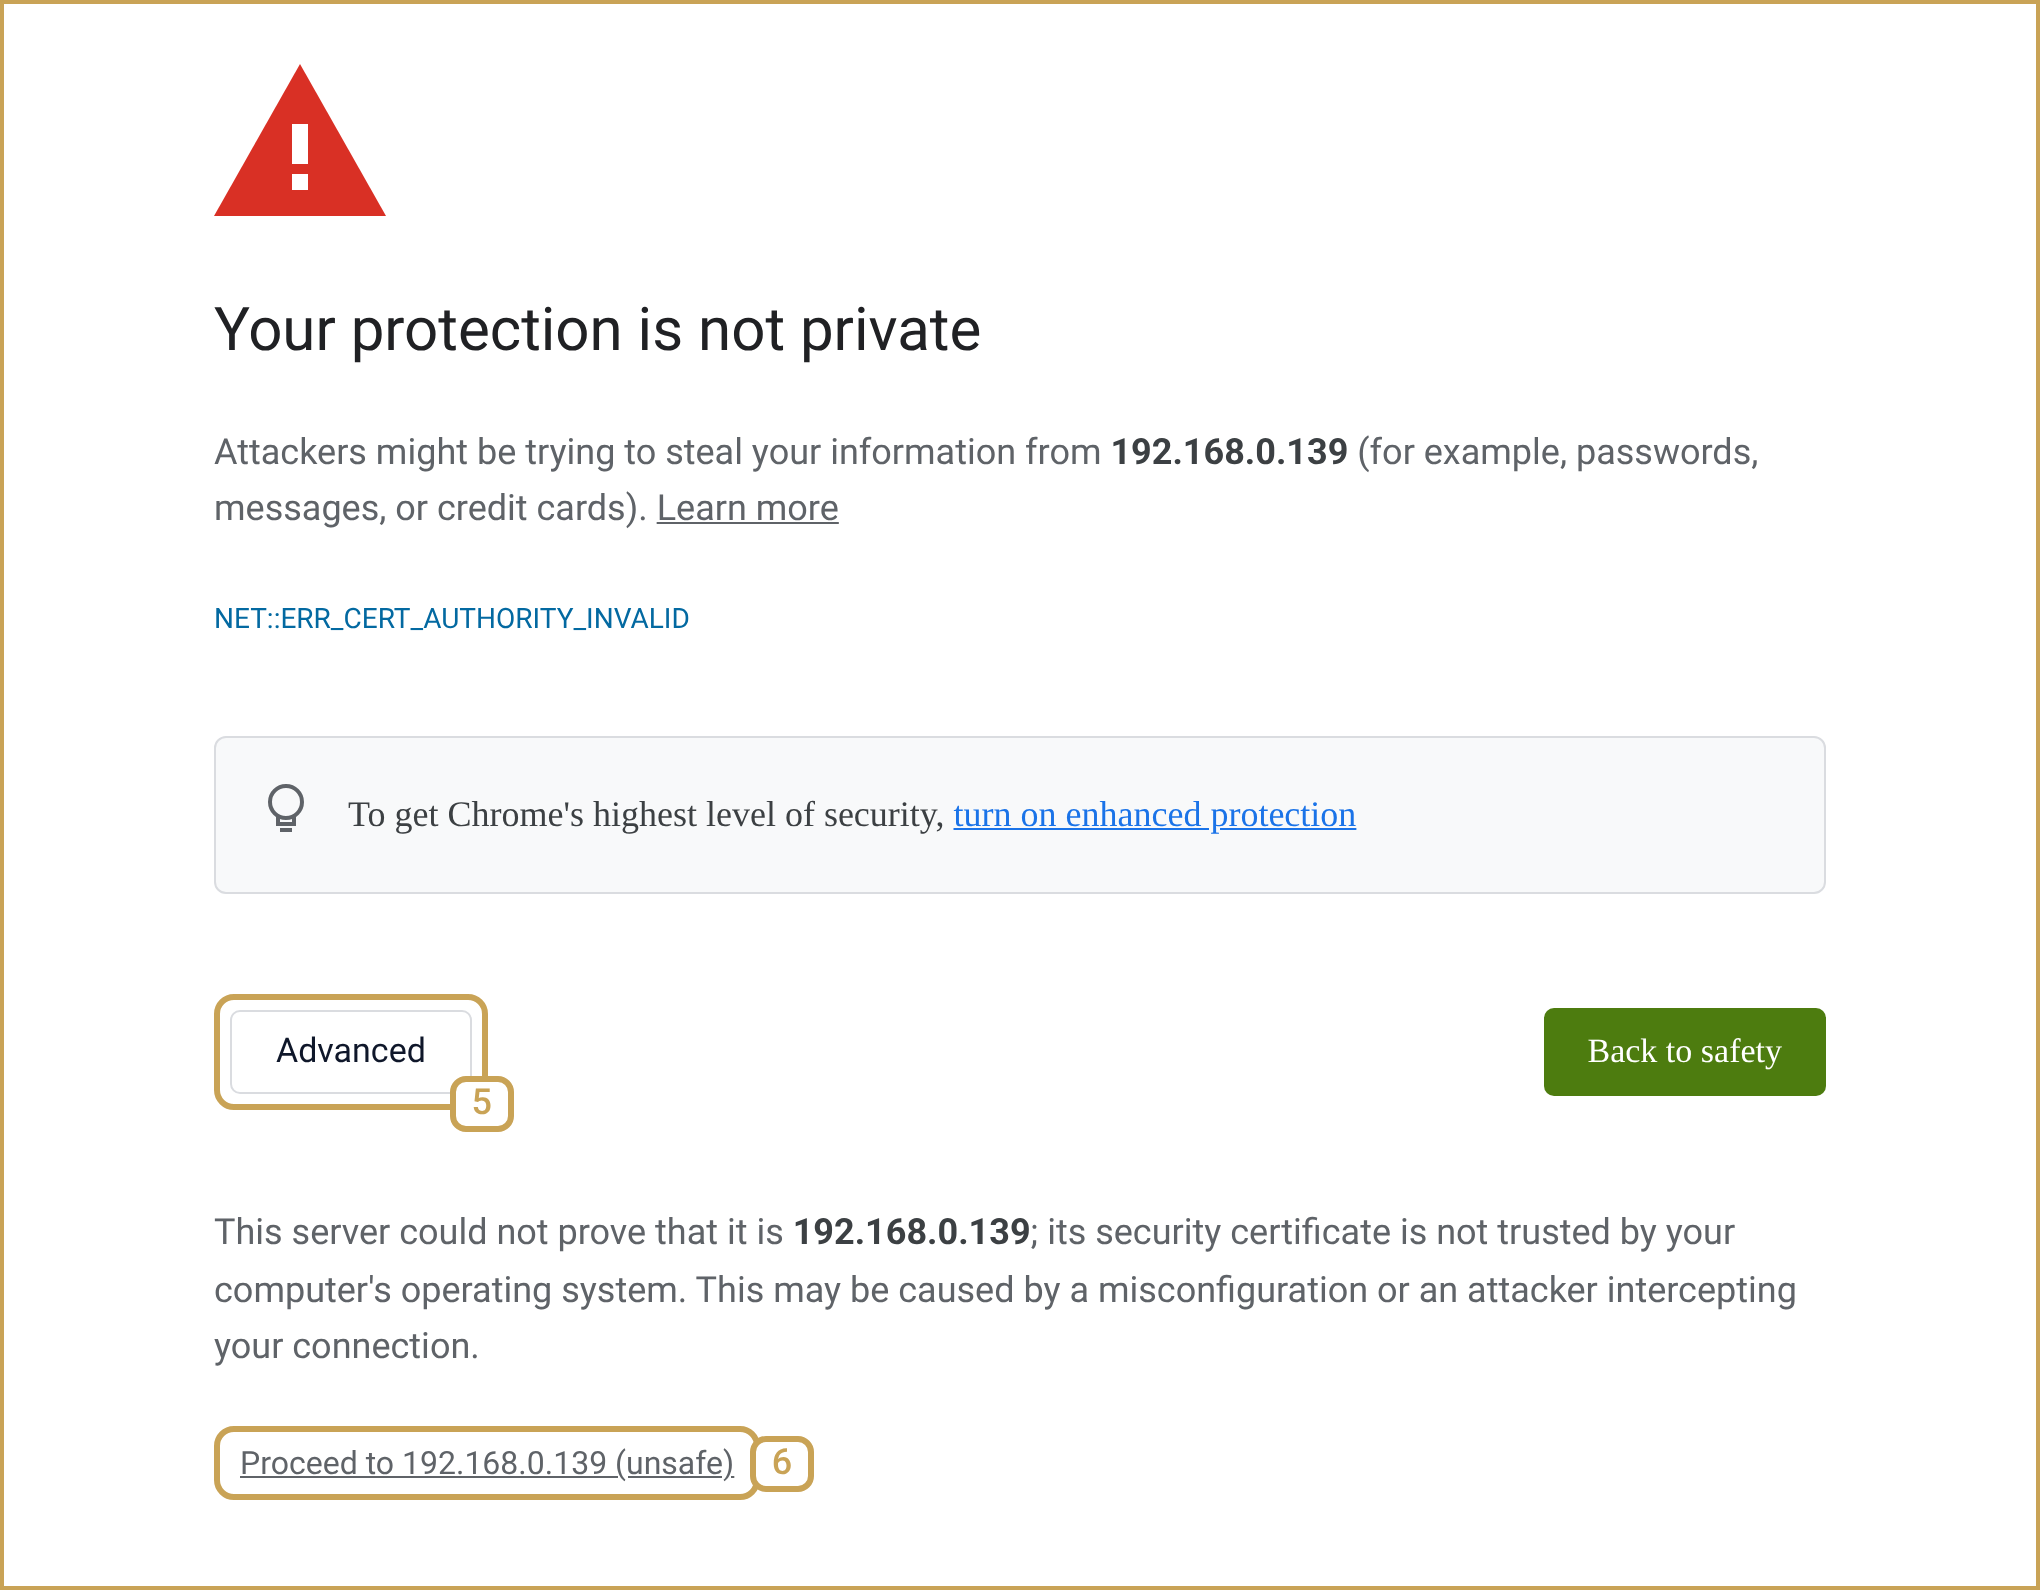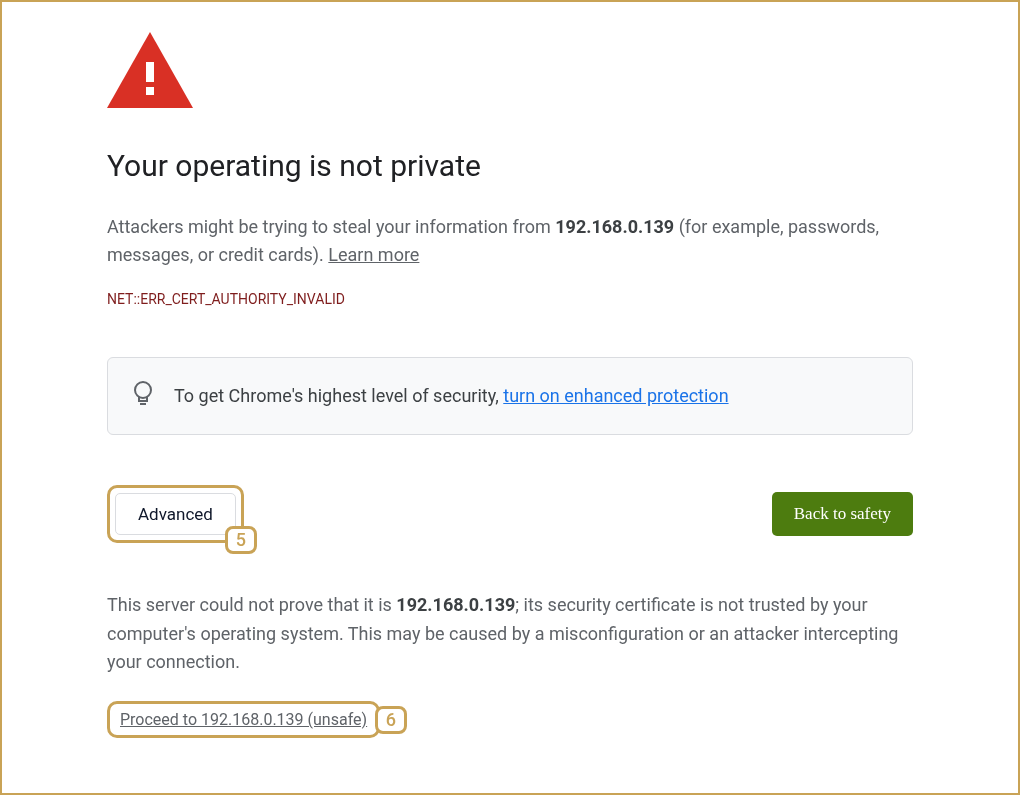--- a/index.html
+++ b/index.html
@@ -30,44 +30,45 @@
     .heading {
       font-size: 30px;
       font-weight: 400;
       color: #202124;
       margin-bottom: 30px;
     }
     .desc-text {
       font-size: 18px;
       color: #5f6368;
       line-height: 1.55;
-      margin-bottom: 22px;
+      margin-bottom: 33px;
     }
     .desc-text .bold-ip {
       font-weight: 700;
       color: #3c4043;
     }
     .learn-more-link {
       color: #5f6368;
       text-decoration: underline;
     }
     .error-code {
       font-size: 14px;
-      color: #7f1d1d;
+      color: #0369a1;
       margin-bottom: 50px;
     }
     .tip-box {
       border: 1px solid #dadce0;
       background: #f8f9fa;
       border-radius: 6px;
       padding: 22px 24px;
       display: flex;
       align-items: center;
       gap: 20px;
       margin-bottom: 50px;
+      font-family: Liberation Serif, serif;
     }
     .tip-text {
       font-size: 18px;
       color: #3c4043;
     }
     .tip-link {
       color: #1a73e8;
       text-decoration: underline;
     }
     .button-row {
@@ -154,21 +155,21 @@
 <div class="outer-frame">
 
   <div class="warning-triangle">
     <svg width="86" height="76" viewBox="0 0 86 76">
       <polygon points="43,0 86,76 0,76" fill="#d93025"></polygon>
       <rect x="39" y="30" width="8" height="20" fill="#fff"></rect>
       <rect x="39" y="55" width="8" height="8" fill="#fff"></rect>
     </svg>
   </div>
 
-  <h1 class="heading">Your operating is not private</h1>
+  <h1 class="heading">Your protection is not private</h1>
 
   <p class="desc-text">
     <span>Attackers might be trying to steal your information from </span><span class="bold-ip">192.168.0.139</span><span> (for example, passwords, messages, or credit cards). </span><a href="#" class="learn-more-link">Learn more</a>
   </p>
 
   <p class="error-code">NET::ERR_CERT_AUTHORITY_INVALID</p>
 
   <div class="tip-box">
     <span>
       <svg width="22" height="28" viewBox="0 0 22 28">

